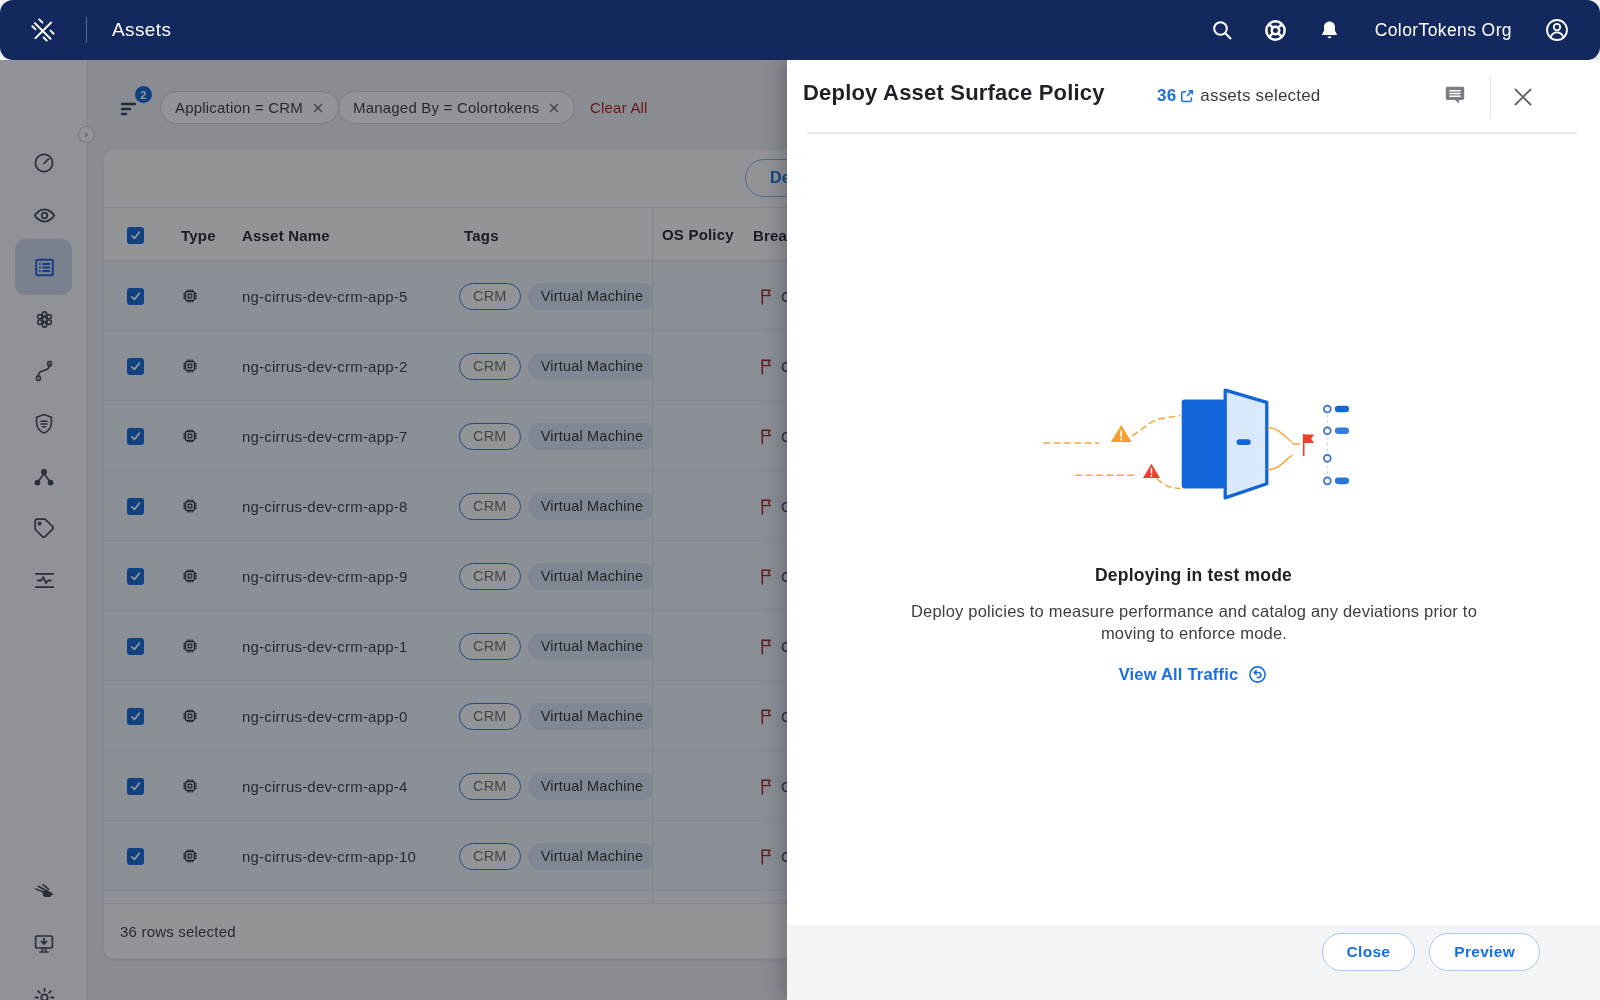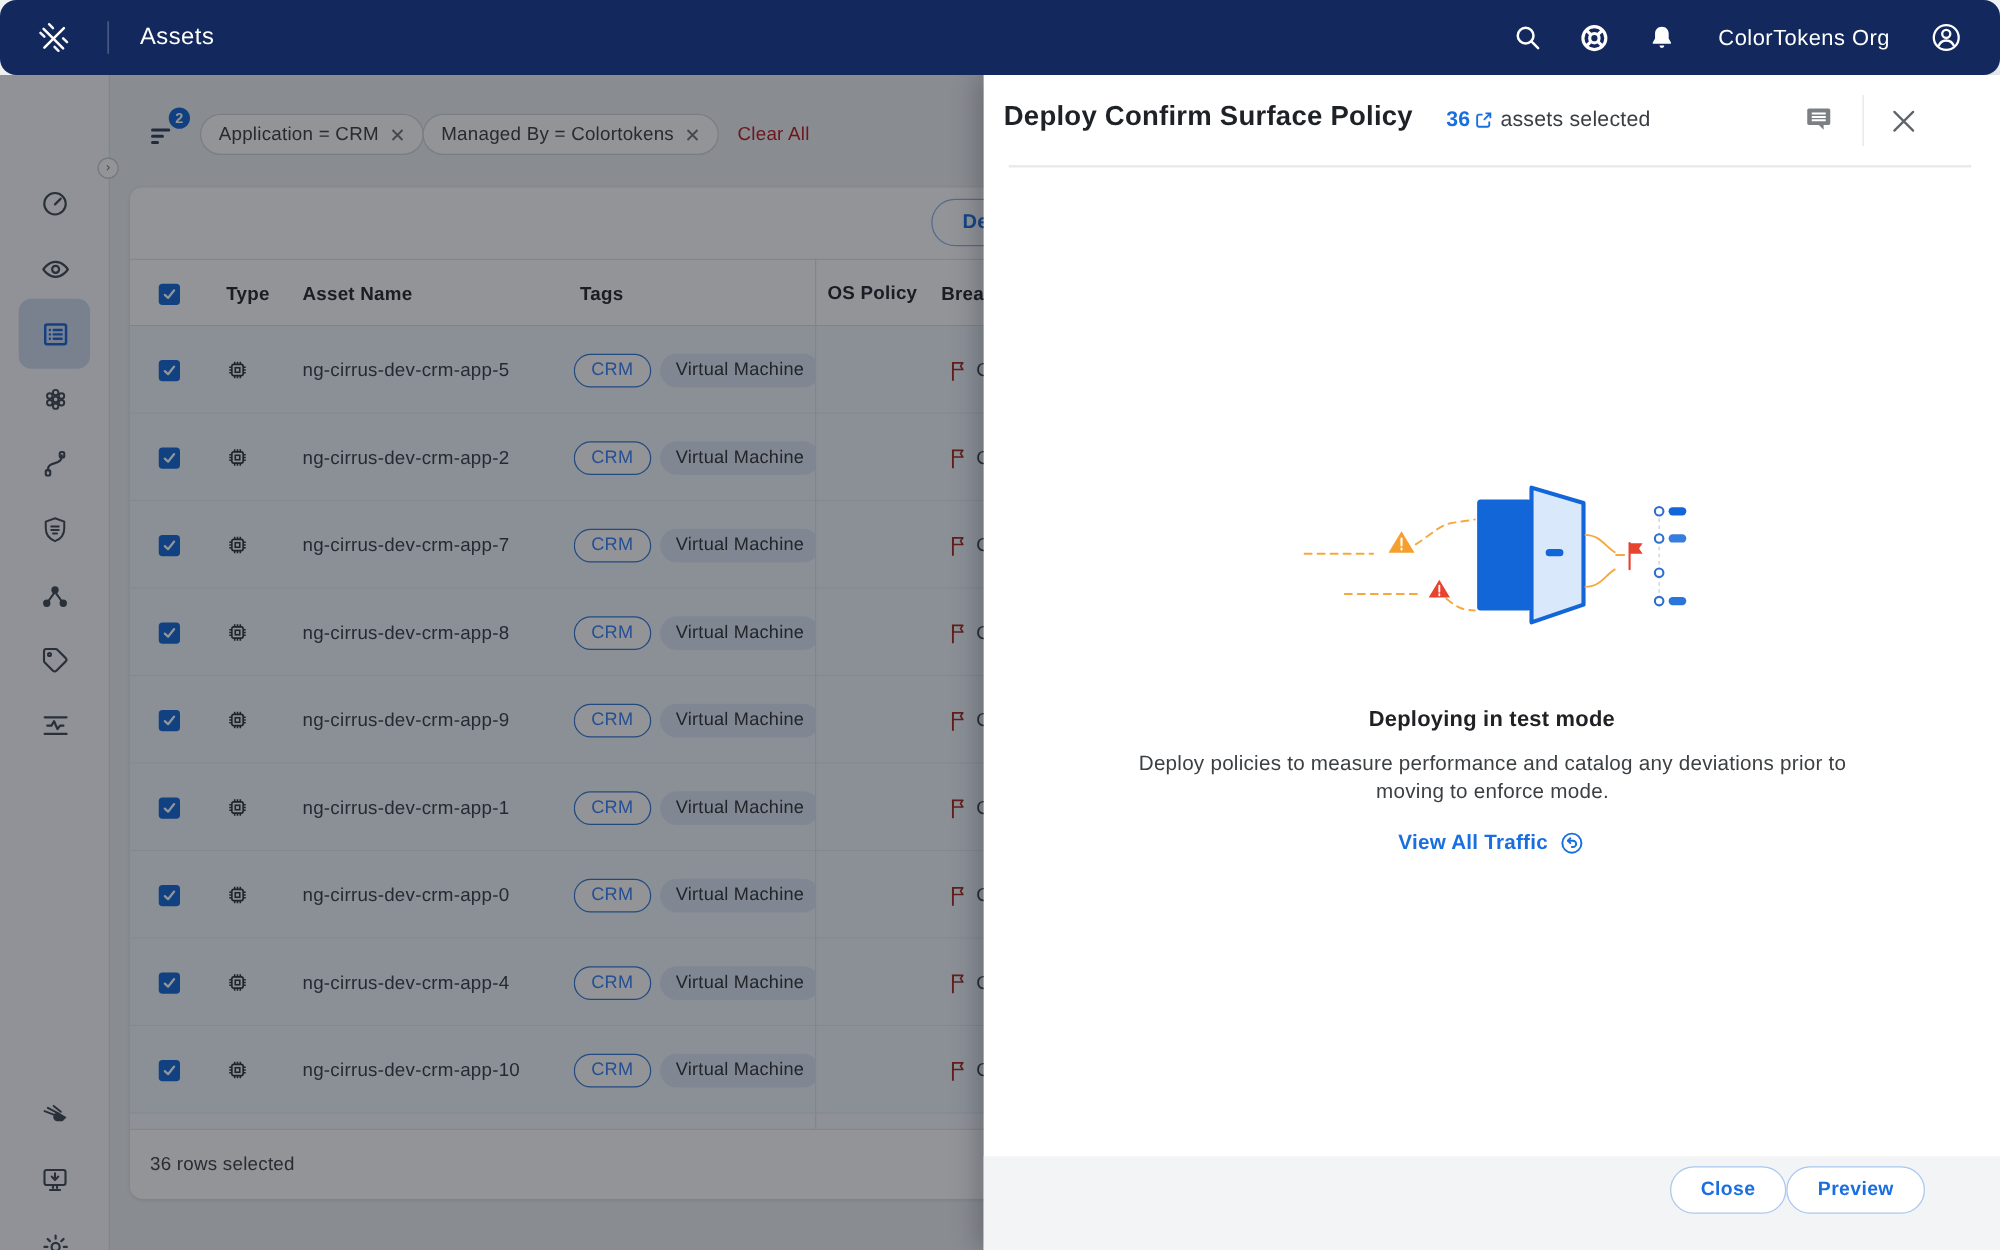--- a/index.html
+++ b/index.html
@@ -41,21 +41,21 @@
   .trow{position:relative;width:100%;height:70px;background:#f3f7fd;border-bottom:1px solid #e6e9ec;cursor:pointer;}
   .cell{position:absolute;top:0;height:70px;display:flex;align-items:center;font-size:15px;color:#3a3f45;}
   .c-check{left:23px;} .hc-check{left:23px;}
   .c-type{left:77px;} .hc-type{left:77px;}
   .c-name{left:138px;} .hc-name{left:138px;}
   .c-tags{left:355px;width:193px;overflow:hidden;gap:7px;} .hc-tags{left:360px;}
   .hc-os{left:558px;line-height:1.25;} 
   .hc-breach{left:649px;}
   .c-breach{left:655px;gap:7px;}
   .checkbox{width:17px;height:17px;border-radius:3px;background:#1568d6;display:flex;align-items:center;justify-content:center;cursor:pointer;flex:0 0 auto;}
-  .pill-crm{height:27px;border:1.5px solid #3579d2;color:#3b82f6;border-radius:14px;display:flex;align-items:center;padding:0 13px;font-size:14.5px;background:#fff;flex:0 0 auto;}
+  .pill-crm{height:27px;border:1.5px solid #3579d2;color:#737373;border-radius:14px;display:flex;align-items:center;padding:0 13px;font-size:14.5px;background:#fff;flex:0 0 auto;}
   .pill-vm{height:27px;background:#dfe8f6;color:#333;border-radius:14px;display:flex;align-items:center;padding:0 13px;font-size:14.5px;flex:0 0 auto;white-space:nowrap;}
   .partial-row{position:relative;width:100%;height:13px;background:#f7fafd;border-bottom:1px solid #e3e6e9;}
   .tfoot{position:absolute;left:0;bottom:0;width:100%;height:55px;background:#fff;display:flex;align-items:center;padding-left:16px;font-size:15px;color:#3f4347;}
 
   
   .dim{position:absolute;left:0;top:60px;width:787px;height:940px;background:rgba(13,17,26,.45);z-index:40;}
 
   
   .panel{position:absolute;left:787px;top:60px;width:813px;height:940px;background:#fff;z-index:50;box-shadow:-6px 0 18px rgba(20,25,35,.25);}
   .p-head{position:absolute;left:0;top:0;width:100%;height:73px;}
@@ -65,21 +65,21 @@
   .p-comment{position:absolute;left:656px;top:24px;width:24px;height:24px;cursor:pointer;}
   .p-vdiv{position:absolute;left:703px;top:16px;width:1px;height:41px;background:#e1e3e6;}
   .p-close{position:absolute;left:726px;top:27px;width:20px;height:20px;cursor:pointer;}
   .p-hline{position:absolute;left:20px;top:72px;width:770px;height:2px;background:#e9eaec;}
 
   .illo{position:absolute;left:0;top:325px;width:100%;display:flex;justify-content:center;}
   .p-mode-title{position:absolute;left:0;top:505px;width:100%;text-align:center;font-size:17.5px;font-weight:700;color:#202124;}
   .p-desc{position:absolute;left:107px;top:541px;width:600px;text-align:center;font-size:16.5px;color:#3c4043;line-height:1.33;}
   .p-link{position:absolute;left:0;top:604px;width:100%;display:flex;justify-content:center;align-items:center;gap:9px;color:#1a6fe0;font-size:16.5px;font-weight:700;cursor:pointer;letter-spacing:.2px;}
 
-  .p-foot{position:absolute;left:0;bottom:0;width:100%;height:75px;background:#f3f4f6;display:flex;align-items:flex-start;justify-content:flex-end;padding:8px 60px 0 0;}
+  .p-foot{position:absolute;left:0;bottom:0;width:100%;height:75px;background:#f3f4f6;display:flex;align-items:flex-start;justify-content:flex-end;gap:14px;padding:8px 60px 0 0;}
   .btn{height:38px;border-radius:19px;font-size:15.5px;font-weight:700;display:flex;align-items:center;padding:0 24px;cursor:pointer;letter-spacing:.3px;border:1px solid transparent;}
   .btn-outline{background:#fff;border-color:#a9c7f0;color:#1a6fe0;}
   .btn-solid{background:#1a6ce0;color:#fff;border-color:#1a6ce0;padding:0 28px;}
 
   svg{display:block;}
 </style>
 </head>
 <body>
 
 <div class="screen">
@@ -529,21 +529,21 @@
       <div class="tfoot">
         <span>36 rows selected</span>
       </div>
     </section>
   </main>
 
   <div class="dim"></div>
 
   <section class="panel">
     <div class="p-head">
-      <span class="p-title">Deploy Confirm Surface Policy</span>
+      <span class="p-title">Deploy Asset Surface Policy</span>
       <span class="p-count-wrap">
         <span class="p-count">
           <span>36</span>
           <svg width="14" height="14" viewBox="0 0 13 13" fill="none" stroke="#1a6fe0" stroke-width="1.4">
               <path d="M10.6 7.6v2.6a1.3 1.3 0 0 1-1.3 1.3H2.9a1.3 1.3 0 0 1-1.3-1.3V3.8a1.3 1.3 0 0 1 1.3-1.3h2.7"></path>
               <path d="M7.8 1.6h3.6v3.6M11.2 1.8L6.6 6.4"></path>
             </svg>
         </span>
         <span>assets selected</span>
       </span>

